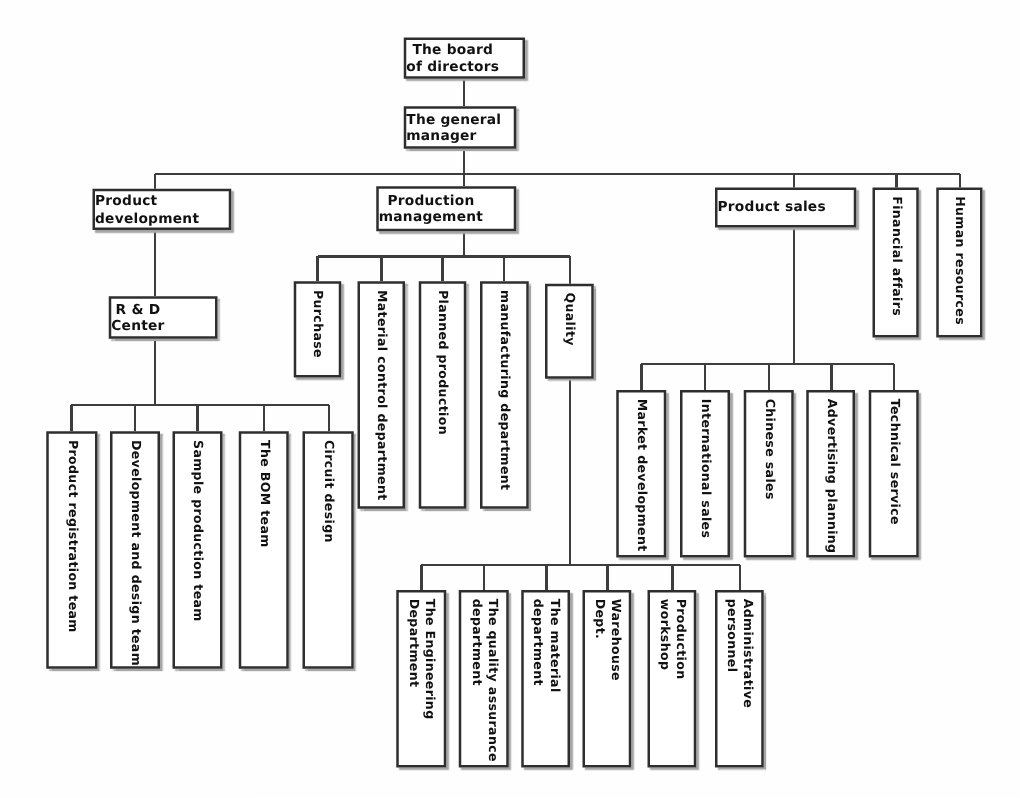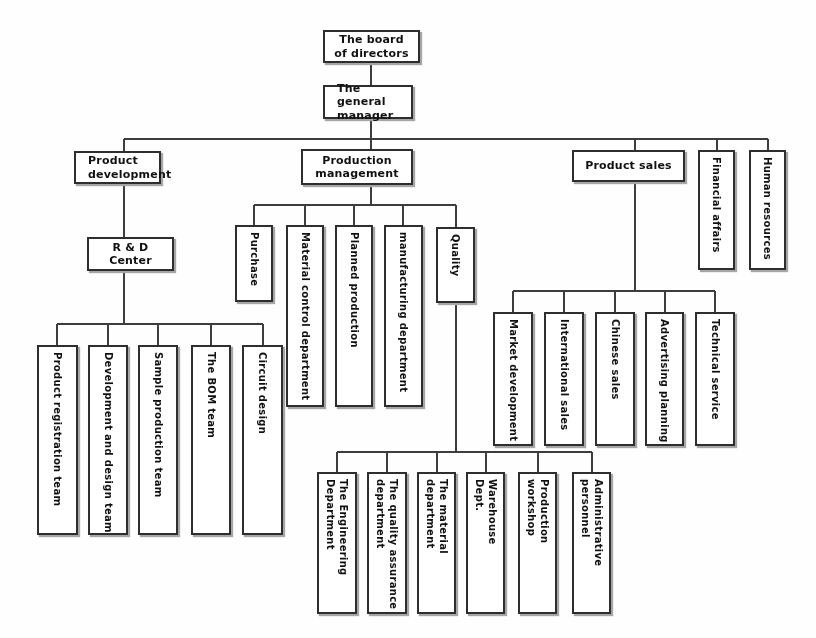--- a/index.html
+++ b/index.html
@@ -24,34 +24,32 @@
     position: absolute;
     box-sizing: border-box;
     background: #ffffff;
     border: 2px solid #2e2e2e;
     box-shadow: 2px 2px 1px #a6a6a6;
     z-index: 2;
   }
   .hbox {
     display: flex;
     align-items: center;
-    justify-content: center;
   }
   .hbox .lbl {
     font-size: 11px;
     font-weight: bold;
     color: #111;
     line-height: 1.22;
     text-align: center;
     white-space: pre-line;
     letter-spacing: 0.2px;
   }
   .hbox.al {
     justify-content: flex-start;
-    padding-left: 12px;
     align-items: center;
   }
   .hbox.al .lbl { text-align: left; }
   .vbox {
     display: flex;
     flex-direction: row;
     justify-content: center;
     align-items: flex-start;
     padding-top: 5px;
   }
@@ -85,21 +83,21 @@
 
   <div class="node hbox" style="left:323px;top:30px;width:97px;height:33px">
     <span class="lbl">The board
 of directors</span>
   </div>
   <div class="node hbox al" style="left:323px;top:85px;width:90px;height:34px">
     <span class="lbl">The general
 manager</span>
   </div>
 
-  <div class="node hbox al" style="left:74px;top:151px;width:87px;height:33px">
+  <div class="node hbox al" style="left:74px;top:151px;width:111px;height:33px">
     <span class="lbl">Product
 development</span>
   </div>
   <div class="node hbox" style="left:301px;top:149px;width:112px;height:36px">
     <span class="lbl">Production
 management</span>
   </div>
   <div class="node hbox" style="left:572px;top:150px;width:113px;height:32px">
     <span class="lbl">Product sales</span>
   </div>

